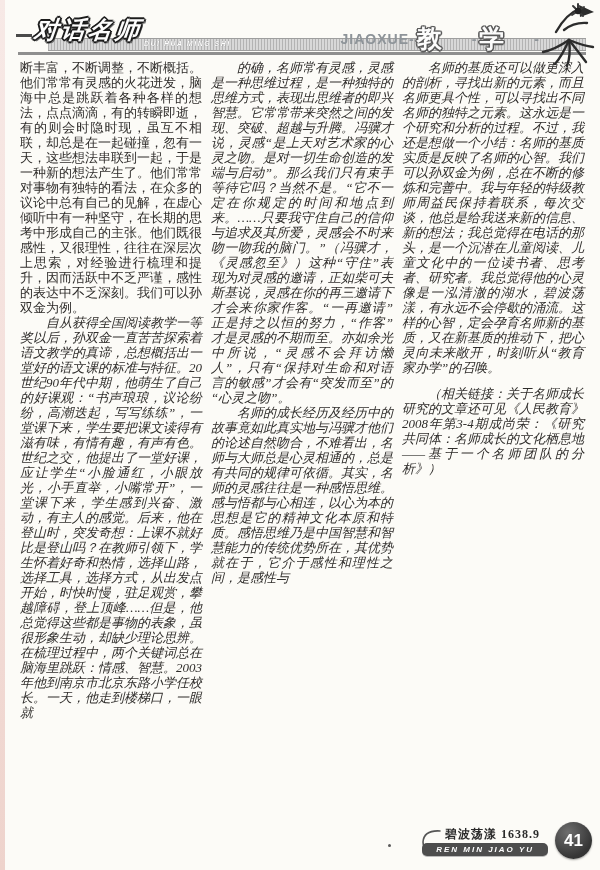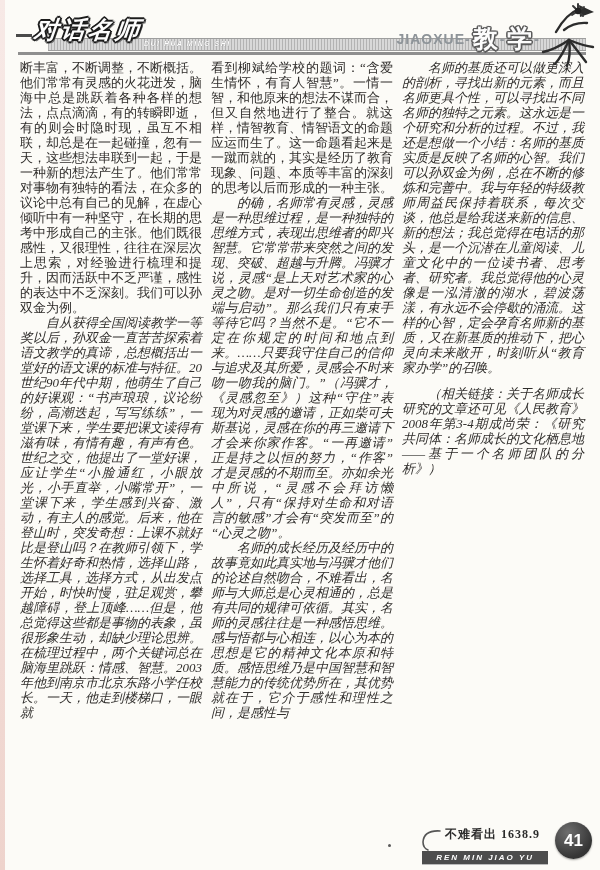--- a/index.html
+++ b/index.html
@@ -27,45 +27,45 @@
     font-style:italic;font-weight:700;font-size:24px;letter-spacing:3px;
     color:#fdfdfd;transform:skewX(-6deg);
     text-shadow:-2px 0 #1c1c1c,2px 0 #1c1c1c,0 -2px #1c1c1c,0 2px #1c1c1c,
       -1px -1px #1c1c1c,1px -1px #1c1c1c,-1px 1px #1c1c1c,2px 2px 0 #6d6d6d;}
   .logo-sub{position:absolute;left:128px;top:28px;z-index:4;
     font-family:"Liberation Sans","DejaVu Sans",sans-serif;
     font-style:italic;font-weight:700;font-size:7px;letter-spacing:1.5px;color:#ffffff;
     text-shadow:0 0 1px #777;white-space:nowrap;}
   .jiaoxue{position:absolute;right:52px;top:10px;z-index:3;display:flex;align-items:center;gap:2px;}
   .jx-prefix,.jx-hyph{font-family:"Liberation Sans","DejaVu Sans",sans-serif;
-    font-weight:700;font-size:14px;letter-spacing:1px;color:#8e9499;}
+    font-weight:700;font-size:14px;letter-spacing:1px;color:#8e9499;margin-left:28px;}
   .bubble{font-family:"Liberation Sans","DejaVu Sans",sans-serif;
     font-weight:700;font-size:25px;color:#fcfcfc;
     text-shadow:-1.5px 0 #5a5a5a,1.5px 0 #5a5a5a,0 -1.5px #5a5a5a,0 1.5px #5a5a5a,
       -1px -1px #5a5a5a,1px 1px #5a5a5a,-1px 1px #5a5a5a,1px -1px #5a5a5a;}
   .plant{position:absolute;right:-4px;top:-10px;z-index:5;}
   
   .columns{position:absolute;left:20px;top:60px;width:566px;height:800px;
     display:flex;gap:9px;overflow:hidden;}
   .col{width:182px;font-size:13px;line-height:15px;text-align:justify;}
   .col p{margin:0;}
   .indent{text-indent:2em;font-style:italic;}
   .kai{font-style:italic;}
   .gap-top{margin-top:11px !important;}
   .b{font-weight:700;color:#151515;}
   
   .footer{position:absolute;right:6px;top:820px;width:210px;height:48px;}
   .f-swoosh{position:absolute;right:152px;top:8px;}
   .f-name{position:absolute;right:54px;top:6px;white-space:nowrap;
     font-weight:700;font-size:12px;color:#2b2b2b;letter-spacing:1px;}
   .f-pill{position:absolute;right:46px;top:23px;white-space:nowrap;
-    background:var(--pill);color:#fff;border-radius:0;padding:2px 14px;
+    background:var(--pill);color:#fff;border-radius:5px;padding:2px 14px;
     font-family:"Liberation Sans","DejaVu Sans",sans-serif;
     font-style:italic;font-weight:700;font-size:8px;letter-spacing:2px;
-    box-shadow:0 1px 0 #bbb;margin-top:8px;}
+    box-shadow:0 1px 0 #bbb;}
   .f-circle{position:absolute;right:2px;top:2px;width:37px;height:37px;border-radius:50%;
     background:radial-gradient(circle at 35% 28%,#6e6e6e,#353535 70%);
     color:#fff;display:flex;align-items:center;justify-content:center;
     font-family:"Liberation Sans","DejaVu Sans",sans-serif;font-weight:700;font-size:17px;
     box-shadow:0 1px 2px rgba(0,0,0,.35);}
   .print-dot{position:absolute;left:388px;top:844px;width:3px;height:3px;
     border-radius:50%;background:#5a5a5a;}
 </style>
 </head>
 <body>
@@ -106,35 +106,34 @@
     <circle cx="44" cy="9" r="3.2" fill="#222"></circle>
   </svg>
 </div>
 
 <div class="columns">
     <div class="col">
       <p class=""><span>断丰富，不断调整，不断概括。他们常常有灵感的火花迸发，脑海中总是跳跃着各种各样的想法，点点滴滴，有的转瞬即逝，有的则会时隐时现，虽互不相联，却总是在一起碰撞，忽有一天，这些想法串联到一起，于是一种新的想法产生了。他们常常对事物有独特的看法，在众多的议论中总有自己的见解，在虚心倾听中有一种坚守，在长期的思考中形成自己的主张。他们既很感性，又很理性，往往在深层次上思索，对经验进行梳理和提升，因而活跃中不乏严谨，感性的表达中不乏深刻。我们可以孙双金为例。</span></p>
       <p class="indent "><span>自从获得全国阅读教学一等奖以后，孙双金一直苦苦探索着语文教学的真谛，总想概括出一堂好的语文课的标准与特征。20世纪90年代中期，他萌生了自己的好课观：“书声琅琅，议论纷纷，高潮迭起，写写练练”，一堂课下来，学生要把课文读得有滋有味，有情有趣，有声有色。世纪之交，他提出了一堂好课，应让学生“小脸通红，小眼放光，小手直举，小嘴常开”，一堂课下来，学生感到兴奋、激动，有主人的感觉。后来，他在登山时，突发奇想：上课不就好比是登山吗？在教师引领下，学生怀着好奇和热情，选择山路，选择工具，选择方式，从出发点开始，时快时慢，驻足观赏，攀越障碍，登上顶峰……但是，他总觉得这些都是事物的表象，虽很形象生动，却缺少理论思辨。在梳理过程中，两个关键词总在脑海里跳跃：情感、智慧。2003年他到南京市北京东路小学任校长。一天，他走到楼梯口，一眼就</span></p>
     </div>
     <div class="col">
-      <p class=""><span>看到柳斌给学校的题词：“含爱生情怀，有育人智慧”。一情一智，和他原来的想法不谋而合，但又自然地进行了整合。就这样，情智教育、情智语文的命题应运而生了。这一命题看起来是一蹴而就的，其实是经历了教育现象、问题、本质等丰富的深刻的思考以后而形成的一种主张。</span></p>
       <p class="indent "><span>的确，名师常有灵感，灵感是一种思维过程，是一种独特的思维方式，表现出思维者的即兴智慧。它常常带来突然之间的发现、突破、超越与升腾。冯骥才说，灵感“是上天对艺术家的心灵之吻。是对一切生命创造的发端与启动”。那么我们只有束手等待它吗？当然不是。“它不一定在你规定的时间和地点到来。……只要我守住自己的信仰与追求及其所爱，灵感会不时来吻一吻我的脑门。”（冯骥才，《灵感忽至》）这种“守住”表现为对灵感的邀请，正如柴可夫斯基说，灵感在你的再三邀请下才会来你家作客。“一再邀请”正是持之以恒的努力，“作客”才是灵感的不期而至。亦如余光中所说，“灵感不会拜访懒人”，只有“保持对生命和对语言的敏感”才会有“突发而至”的“心灵之吻”。</span></p>
       <p class="indent "><span>名师的成长经历及经历中的故事竟如此真实地与冯骥才他们的论述自然吻合，不难看出，名师与大师总是心灵相通的，总是有共同的规律可依循。其实，名师的灵感往往是一种感悟思维。感与悟都与心相连，以心为本的思想是它的精神文化本原和特质。感悟思维乃是中国智慧和智慧能力的传统优势所在，其优势就在于，它介于感性和理性之间，是感性与</span></p>
     </div>
     <div class="col">
       <p class="indent "><span>名师的基质还可以做更深入的剖析，寻找出新的元素，而且名师更具个性，可以寻找出不同名师的独特之元素。这永远是一个研究和分析的过程。不过，我还是想做一个小结：名师的基质实质是反映了名师的心智。我们可以孙双金为例，总在不断的修炼和完善中。我与年轻的特级教师周益民保持着联系，每次交谈，他总是给我送来新的信息、新的想法；我总觉得在电话的那头，是一个沉潜在儿童阅读、儿童文化中的一位读书者、思考者、研究者。我总觉得他的心灵像是一泓清澈的湖水，碧波荡漾，有永远不会停歇的涌流。这样的心智，定会孕育名师新的基质，又在新基质的推动下，把心灵向未来敞开，时刻听从“教育家办学”的召唤。</span></p>
       <p class="indent kai gap-top"><span>（相关链接：关于名师成长研究的文章还可见《人民教育》2008年第3-4期成尚荣：《研究共同体：名师成长的文化栖息地——基于一个名师团队的分析》）</span></p>
     </div>
   </div>
 
 <div class="footer">
   <svg class="f-swoosh" width="22" height="24" viewBox="0 0 22 24">
     <path d="M20,3 Q4,2 3,14 Q3,20 8,22" stroke="#555" stroke-width="1.6" fill="none" stroke-linecap="round"></path>
   </svg>
   <div class="f-name">
-    <span>不难看出</span>
+    <span>碧波荡漾</span>
     <span>1638.9</span>
   </div>
   <div class="f-pill">REN MIN JIAO YU</div>
   <div class="f-circle">41</div>
 </div>
 
 <div class="print-dot"></div>
 
 </body></html>

